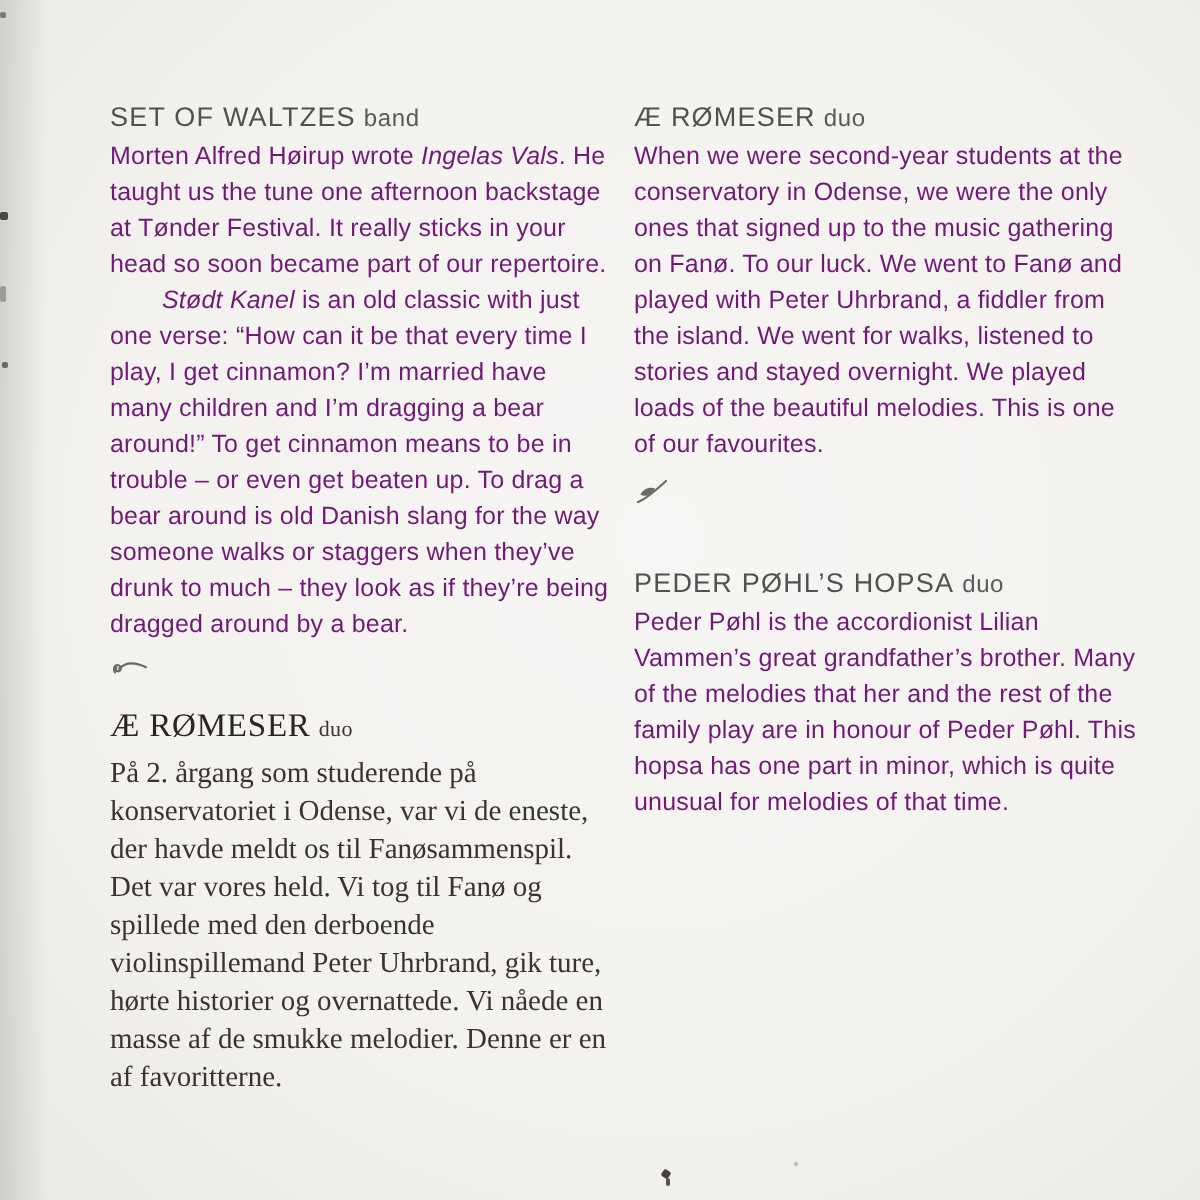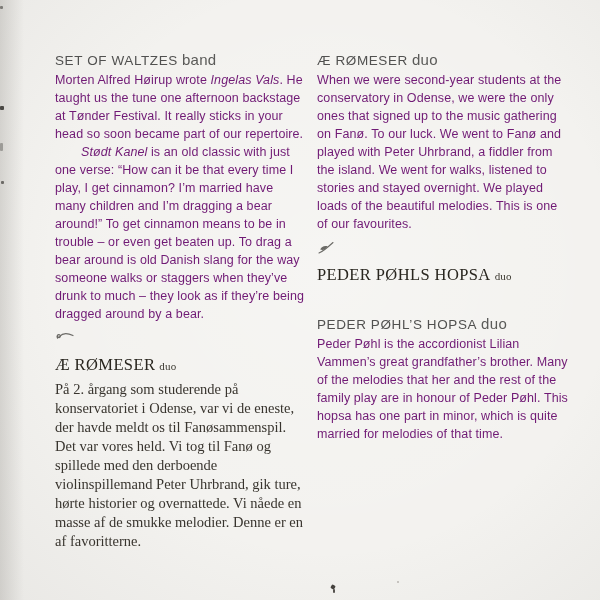--- a/index.html
+++ b/index.html
@@ -18,21 +18,21 @@
   .col{position:absolute;top:51px;}
   .col-left{left:55px;width:252px;}
   .col-right{left:317px;width:254px;}
 
   .sans-head{
     font-family:"Liberation Sans",sans-serif;
     font-size:13.5px;letter-spacing:0.6px;color:#515150;
     margin:0 0 3px 0;
   }
   .sans-head .tag{
-    font-size:15px;letter-spacing:0.3px;color:#5a5a58;margin-left:4px;text-align:center;
+    font-size:12px;letter-spacing:0.3px;color:#5a5a58;margin-left:4px;text-align:center;
   }
   .serif-head{
     font-family:"Liberation Serif","DejaVu Serif",serif;
     font-size:16.5px;letter-spacing:0.4px;color:#29261f;
     margin:0 0 5px 0;
   }
   .serif-head .tag{
     font-size:11px;letter-spacing:0.2px;color:#3a372f;margin-left:4px;
   }
   .sans-p{
@@ -94,30 +94,27 @@
   </div>
 
   <div class="ornament">
     <svg width="20" height="16" viewBox="0 0 20 16">
       <path d="M2 13 C6 11.5, 10 8, 16 2.5" fill="none" stroke="#6b6a66" stroke-width="1.1" stroke-linecap="round"></path>
       <path d="M3.2 9.4 C5.5 10.6, 8.6 9.6, 10.6 6.2 C7.4 5.2, 4.4 6.6, 3.2 9.4 Z" fill="#6b6a66"></path>
     </svg>
   </div>
 
   <div class="sec-gap-sm">
-    <div class="serif-head">
-      <span>PEDER PØHLS HOPSA</span><span class="tag">duo</span>
-    </div>
   </div>
 
   <div class="sec-gap-md" style="margin-top:30px;">
     <div class="sans-head">
       <span>PEDER PØHL’S HOPSA</span><span class="tag">duo</span>
     </div>
-    <p class="sans-p">Peder Pøhl is the accordionist Lilian Vammen’s great grandfather’s brother. Many of the melodies that her and the rest of the family play are in honour of Peder Pøhl. This hopsa has one part in minor, which is quite married for melodies of that time.</p>
+    <p class="sans-p">Peder Pøhl is the accordionist Lilian Vammen’s great grandfather’s brother. Many of the melodies that her and the rest of the family play are in honour of Peder Pøhl. This hopsa has one part in minor, which is quite unusual for melodies of that time.</p>
   </div>
 
 </div>
 
 <div class="speck" style="left:331px;top:585px;width:4px;height:4px;background:#45423e;transform:rotate(32deg);"></div>
 <div class="speck" style="left:333px;top:589px;width:1.5px;height:4px;background:#55524e;"></div>
 <div class="speck" style="left:397px;top:581px;width:2px;height:2px;background:#b9b6b1;"></div>
 <div class="speck" style="left:0;top:106px;width:4px;height:4px;background:#4a4844;"></div>
 <div class="speck" style="left:0;top:143px;width:3px;height:8px;background:#8a8884;opacity:0.75;"></div>
 <div class="speck" style="left:1px;top:181px;width:2.5px;height:3px;background:#6c6a66;"></div>

